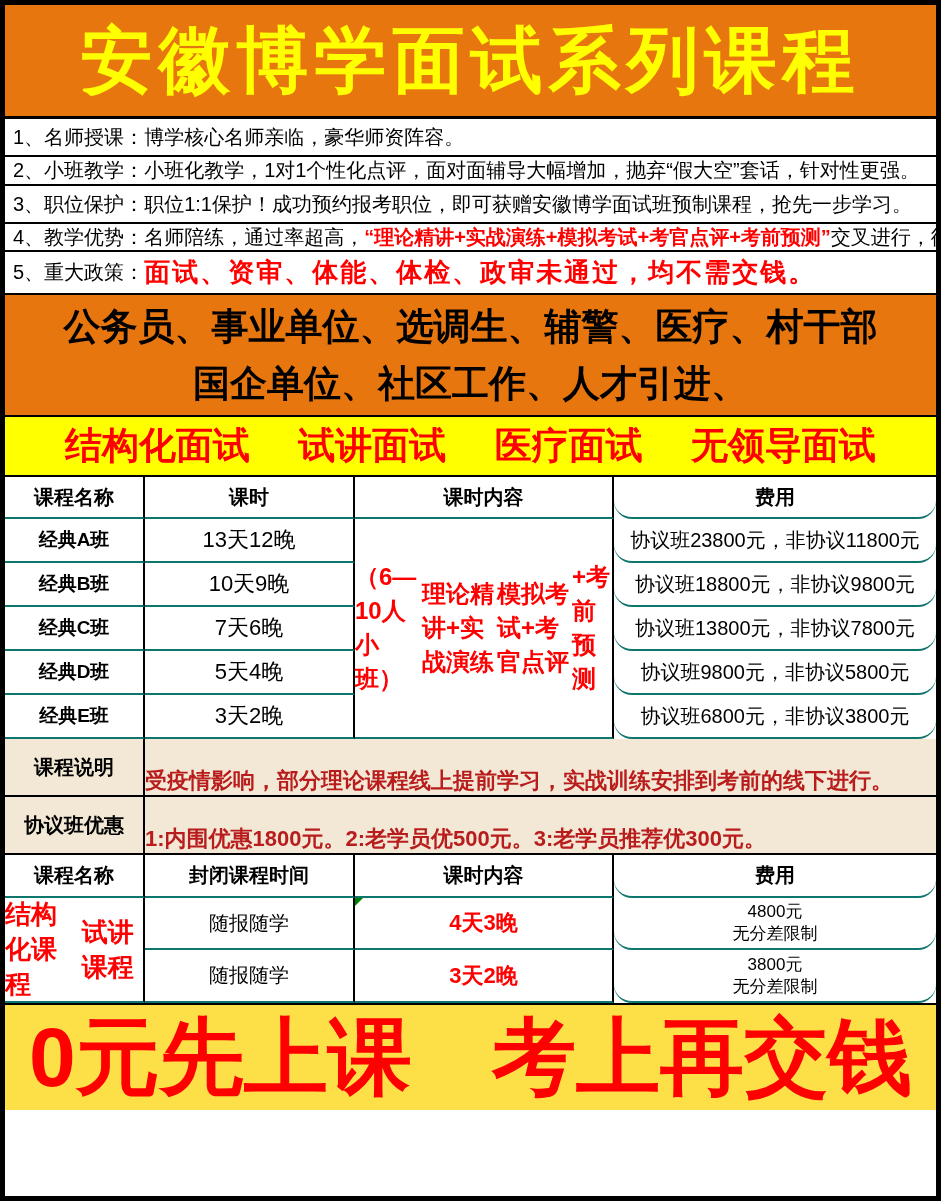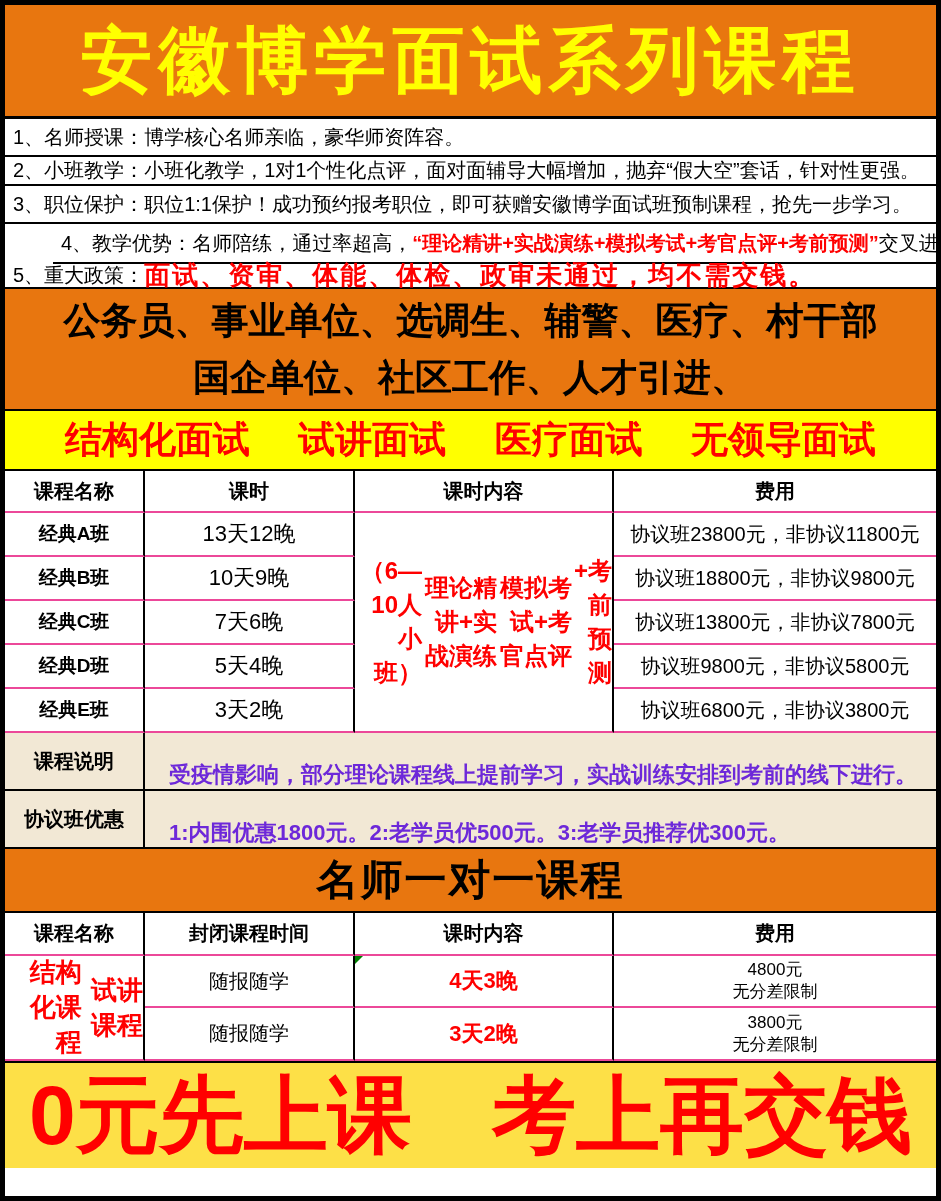--- a/index.html
+++ b/index.html
@@ -27,21 +27,21 @@
   }
 
   
   .point-row {
     background: #fff; border-bottom: 2px solid #000;
     display: flex; align-items: center;
     padding-left: 8px; font-size: 20px; color: #000;
     white-space: nowrap;
   }
   .pr1 { height: 38px; } .pr2 { height: 29px; } .pr3 { height: 38px; }
-  .pr4 { height: 40px; margin-left: 48px; } .pr5 { height: 25px; }
+  .pr4 { height: 28px; } .pr5 { height: 43px; }
   .point-highlight { color: #FF0000; font-weight: bold; }
   .pr5 .point-highlight { font-size: 26px; letter-spacing: 2px; }
 
   
   .audience-band {
     height: 122px; background: #E8760F; border-bottom: 2px solid #000;
     display: flex; flex-direction: column; align-items: center; justify-content: center;
     color: #000; font-weight: bold; font-size: 37px; line-height: 57px;
     white-space: nowrap;
   }
@@ -60,25 +60,25 @@
     height: 262px;
     grid-template-columns: 140px 210px 259px 1fr;
     grid-template-rows: 42px 44px 44px 44px 44px 44px;
   }
   .table2 {
     height: 148px;
     grid-template-columns: 140px 210px 259px 1fr;
     grid-template-rows: 43px 52px 53px;
   }
   .cell {
-    border-right: 2px solid #000; border-bottom: 2px solid #ec4899;
-    display: flex; align-items: center; justify-content: center;
-    font-size: 20px; color: #000; text-align: right; position: relative;
-  }
-  .cell.last-col { border-right: none; }
+    border-right: 2px solid #000; border-bottom: 2px solid #0f766e;
+    display: flex; align-items: center; justify-content: center;
+    font-size: 20px; color: #000; text-align: left; position: relative;
+  }
+  .cell.last-col { border-right: none; border-radius: 18px; }
   .cell.th { font-weight: bold; }
   .cell.course-name { font-weight: bold; font-size: 19px; }
   .cell.duration { font-size: 22px; }
   .cell.fee { font-size: 20px; }
   .cell.merged-content {
     grid-column: 3; grid-row: 2 / 7;
     flex-direction: row;
     color: #FF0000; font-weight: bold; font-size: 24px; line-height: 34px;
   }
   .t2-names {
@@ -99,21 +99,21 @@
     height: 58px; background: #F2E8D5; border-bottom: 2px solid #000;
     display: flex; align-items: stretch;
   }
   .note-label {
     width: 140px; border-right: 2px solid #000;
     display: flex; align-items: center; justify-content: center;
     font-weight: bold; font-size: 20px; color: #000;
   }
   .note-text {
     flex: 1; display: flex; align-items: center;
-    padding-left: 24px; color: #6d28d9; font-weight: bold; font-size: 22px;
+    padding-left: 0; color: #b91c1c; font-weight: bold; font-size: 22px;
     white-space: nowrap;
     margin-top: 28px;
   }
 
   
   .oneonone-banner {
     height: 64px; background: #E8760F; border-bottom: 2px solid #000;
     display: flex; align-items: center; justify-content: center;
     color: #000; font-weight: bold; font-size: 42px; letter-spacing: 2px;
   }
@@ -206,23 +206,20 @@
 
   <div class="note-row">
     <div class="note-label">课程说明</div>
     <div class="note-text">受疫情影响，部分理论课程线上提前学习，实战训练安排到考前的线下进行。</div>
   </div>
   <div class="note-row">
     <div class="note-label">协议班优惠</div>
     <div class="note-text">1:内围优惠1800元。2:老学员优500元。3:老学员推荐优300元。</div>
   </div>
 
-  <div class="oneonone-banner">
-    <span>名师一对一课程</span>
-  </div>
 
   <div class="grid-table table2">
     <div class="cell th">课程名称</div>
     <div class="cell th">封闭课程时间</div>
     <div class="cell th">课时内容</div>
     <div class="cell th last-col">费用</div>
 
     <div class="cell t2-names">
       <div>结构化课程</div>
       <div>试讲课程</div>

